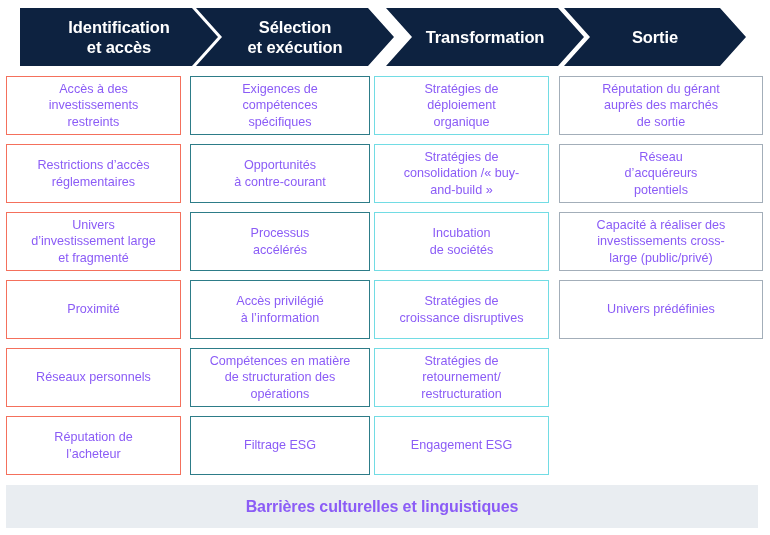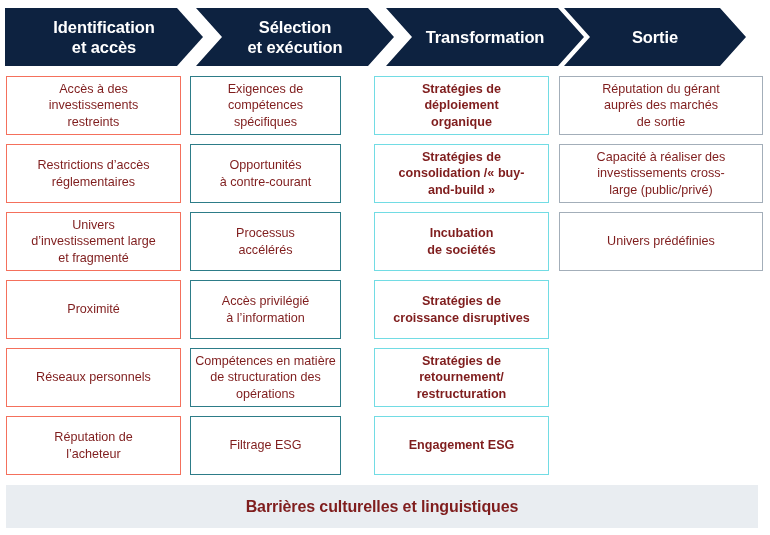--- a/index.html
+++ b/index.html
@@ -23,68 +23,68 @@
     color:#ffffff;
     font-size:16.5px;
     font-weight:bold;
     line-height:1.22;
     text-align:center;
     letter-spacing:-0.1px;
     padding:0 6px;
     white-space:pre-line;
   }
   
-  .chev.c1{left:5px;width:198px;
+  .chev.c1{left:20px;width:198px;
     clip-path:polygon(0 0, 172px 0, 198px 29px, 172px 58px, 0 58px);}
   
   .chev.c2{left:196px;width:198px;
     clip-path:polygon(0 0, 172px 0, 198px 29px, 172px 58px, 0 58px, 26px 29px);}
   .chev.c3{left:386px;width:198px;
     clip-path:polygon(0 0, 172px 0, 198px 29px, 172px 58px, 0 58px, 26px 29px);}
   .chev.c4{left:564px;width:182px;
     clip-path:polygon(0 0, 156px 0, 182px 29px, 156px 58px, 0 58px, 26px 29px);}
 
   
   .grid{position:absolute;left:0;top:76px;width:770px;height:400px;}
   .col{position:absolute;top:0;}
   .col.k0{left:6px;width:175px;}
-  .col.k1{left:190px;width:151px;}
-  .col.k2{left:374px;width:175px;font-weight:bold;}
+  .col.k1{left:190px;width:180px;}
+  .col.k2{left:374px;width:175px;}
   .col.k3{left:559px;width:204px;}
 
   .cell{
     box-sizing:border-box;
     border:1.6px solid #cccccc;
     background:#ffffff;
     display:flex;align-items:center;justify-content:center;
     text-align:center;
     margin-bottom:9px;
     height:59px;
     padding:2px 4px;
   }
   .cell span{
     font-size:12.6px;
     line-height:1.32;
-    color:#7f1d1d;
+    color:#8b5cf6;
     white-space:pre-line;
     display:block;
   }
   .col.k0 .cell{border-color:#F4705C;}
   .col.k1 .cell{border-color:#2D7C88;}
   .col.k2 .cell{border-color:#72DCE4;}
   .col.k3 .cell{border-color:#A3AEB9;}
 
   
   .banner{
     position:absolute;left:6px;top:485px;width:752px;height:43px;
     background:#E9EDF1;
     display:flex;align-items:center;justify-content:center;
   }
   .banner span{
-    font-size:16px;font-weight:bold;color:#7f1d1d;letter-spacing:-0.1px;
+    font-size:16px;font-weight:bold;color:#8b5cf6;letter-spacing:-0.1px;
   }
 </style>
 </head>
 <body>
 
 <div id="stage">
 
   <div class="chev-row">
     <div class="chev c1">
       <div class="chev-label">Identification
@@ -188,20 +188,25 @@
         </div>
     </div>
 
     <div class="col k3">
       <div class="cell">
           <span>Réputation du gérant
 auprès des marchés
 de sortie</span>
         </div>
       <div class="cell">
+          <span>Réseau
+d’acquéreurs
+potentiels</span>
+        </div>
+      <div class="cell">
           <span>Capacité à réaliser des
 investissements cross-
 large (public/privé)</span>
         </div>
       <div class="cell">
           <span>Univers prédéfinies</span>
         </div>
     </div>
 
   </div>

